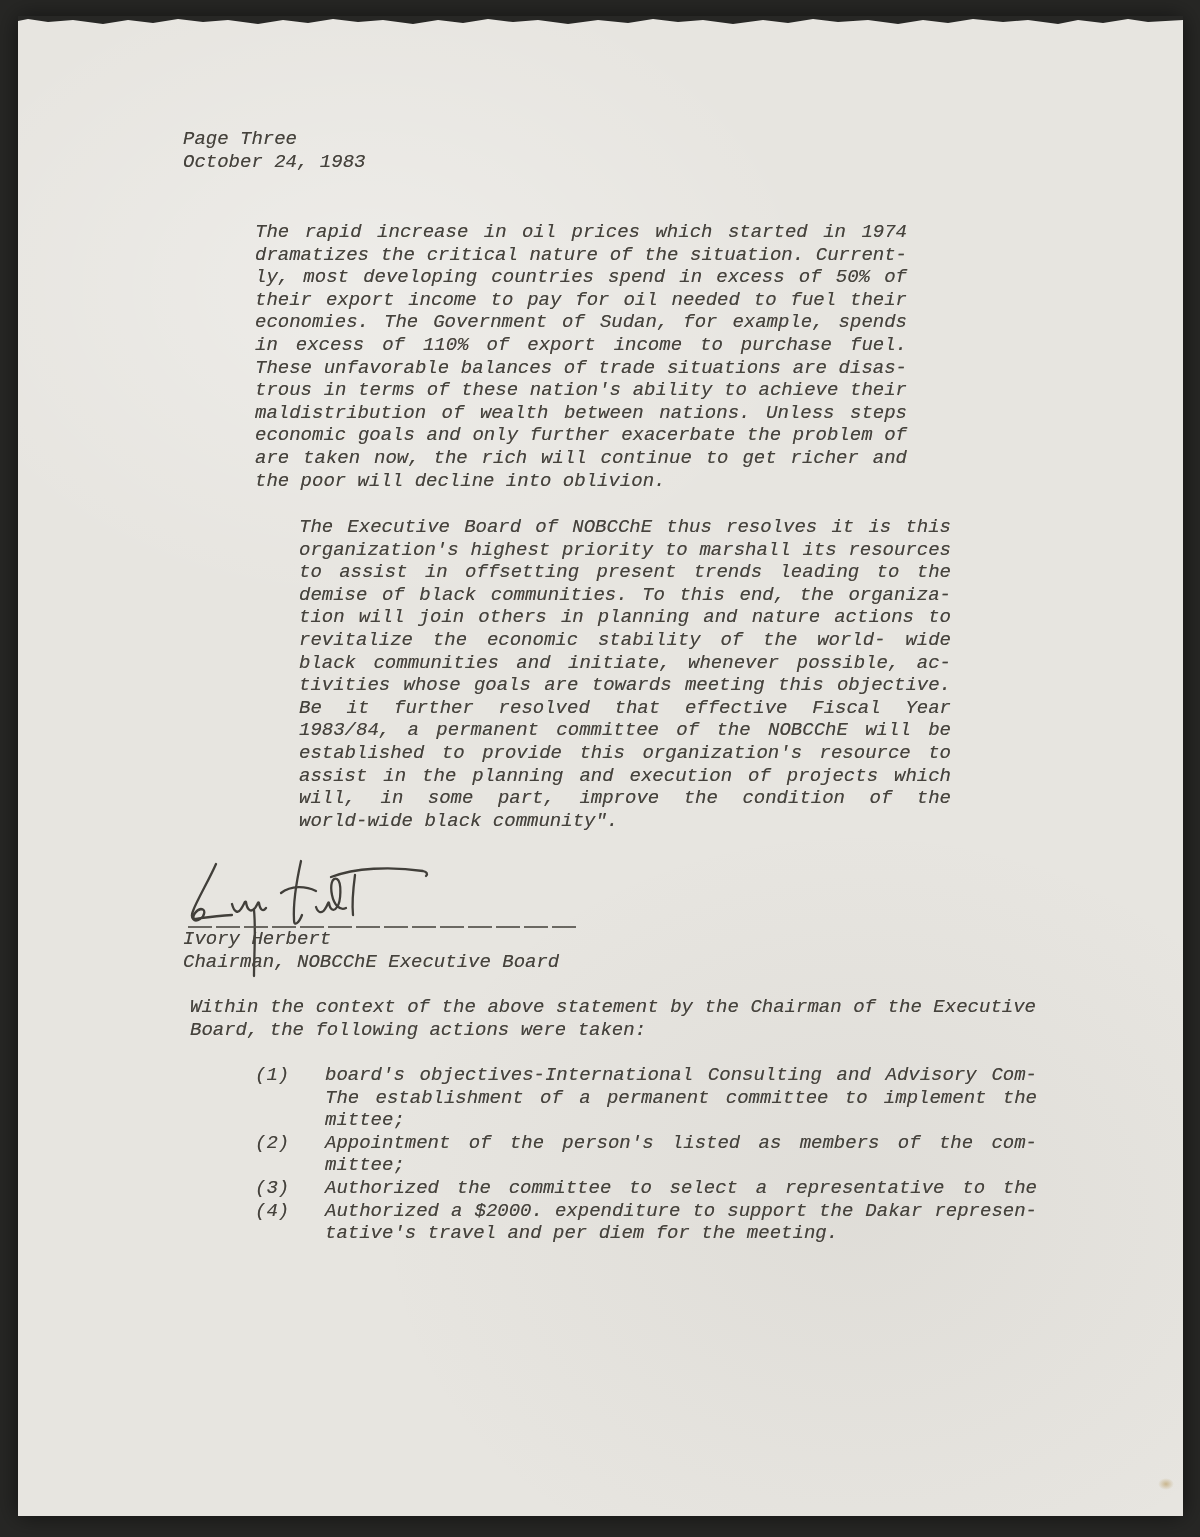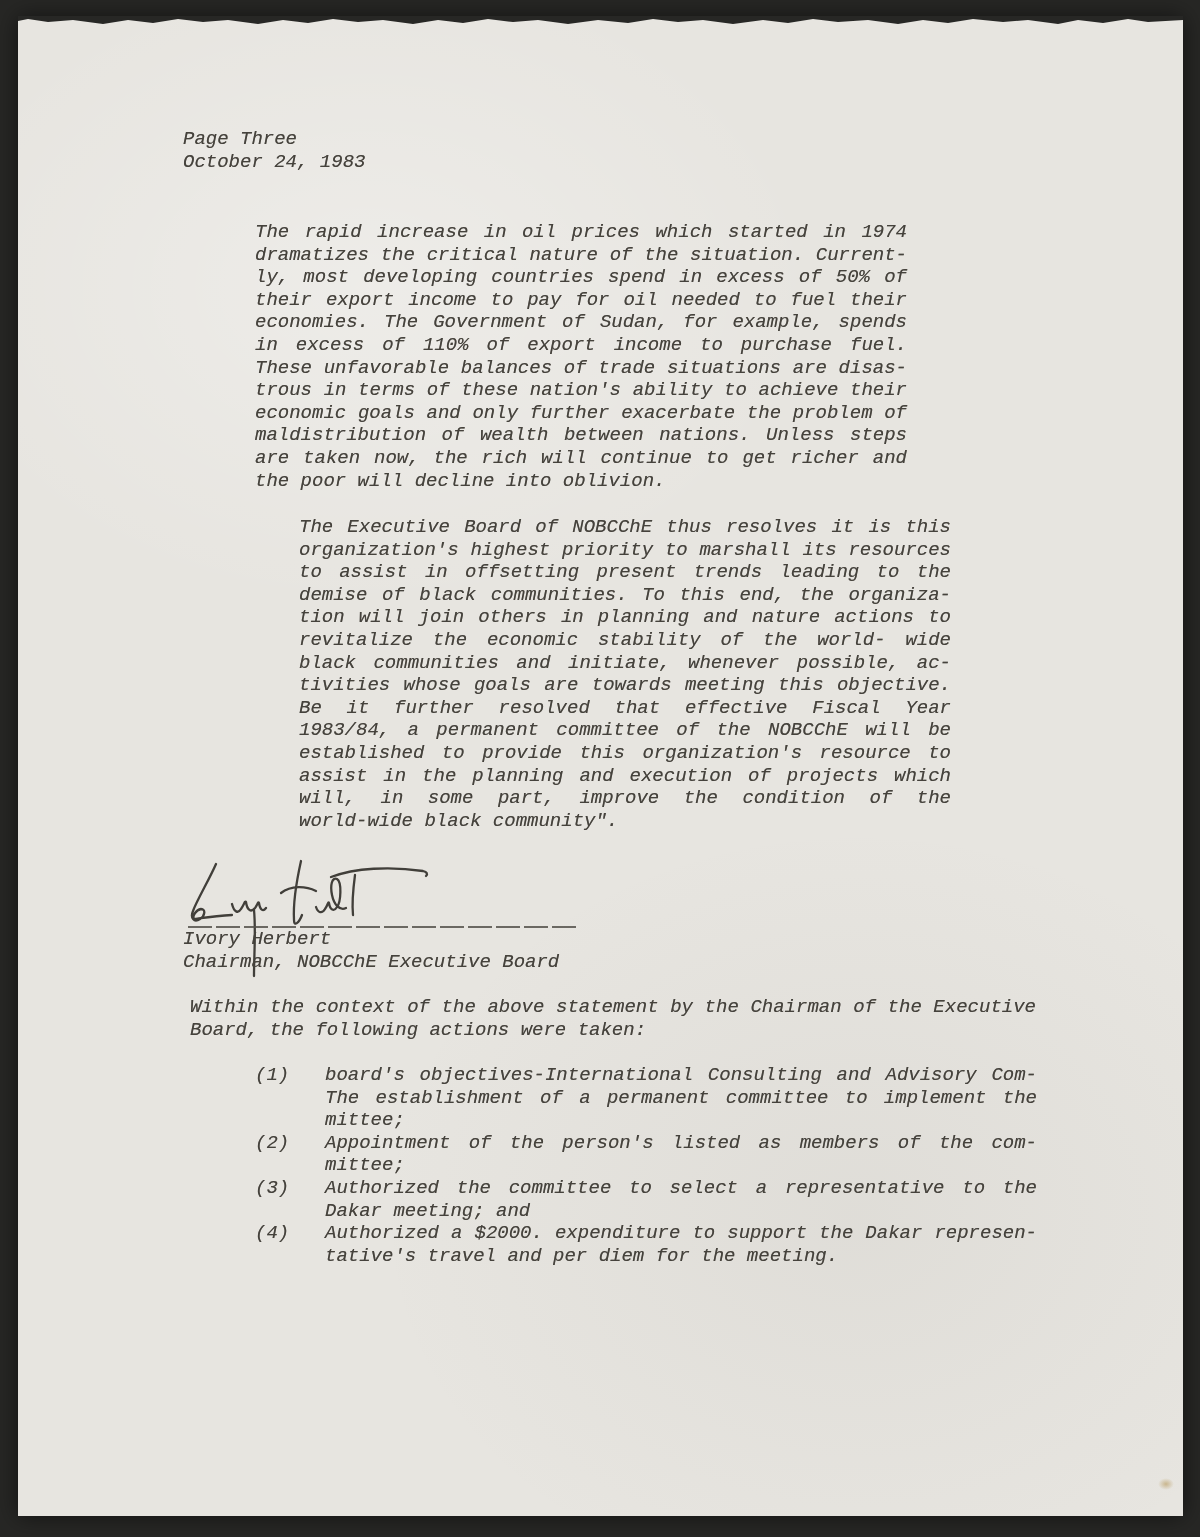--- a/index.html
+++ b/index.html
@@ -80,22 +80,22 @@
 
   <div class="tblock para-1">
       <div class="tline j">The rapid increase in oil prices which started in 1974</div>
       <div class="tline j">dramatizes the critical nature of the situation. Current-</div>
       <div class="tline j">ly, most developing countries spend in excess of 50% of</div>
       <div class="tline j">their export income to pay for oil needed to fuel their</div>
       <div class="tline j">economies.  The Government of Sudan, for example, spends</div>
       <div class="tline j">in excess of 110% of export income to purchase fuel.</div>
       <div class="tline j">These unfavorable balances of trade situations are disas-</div>
       <div class="tline j">trous in terms of these nation's ability to achieve their</div>
+      <div class="tline j">maldistribution of wealth between nations. Unless steps</div>
       <div class="tline j">economic goals and only further exacerbate the problem of</div>
-      <div class="tline j">maldistribution of wealth between nations. Unless steps</div>
       <div class="tline j">are taken now, the rich will continue to get richer and</div>
       <div class="tline">the poor will decline into oblivion.</div>
     </div>
 
   <div class="tblock para-2">
       <div class="tline j">The Executive Board of NOBCChE thus resolves it is this</div>
       <div class="tline j">organization's highest priority to marshall its resources</div>
       <div class="tline j">to assist in offsetting present trends leading to the</div>
       <div class="tline j">demise of black communities.  To this end, the organiza-</div>
       <div class="tline j">tion will join others in planning and nature actions to</div>
@@ -148,21 +148,20 @@
       <div class="action-num">(2)</div>
       <div class="action-lines">
           <div class="tline j">Appointment of the person's listed as members of the com-</div>
           <div class="tline">mittee;</div>
         </div>
     </div>
     <div class="action-row">
       <div class="action-num">(3)</div>
       <div class="action-lines">
           <div class="tline j">Authorized the committee to select a representative to the</div>
-          <div class="tline">Dakar meeting; and</div>
         </div>
     </div>
     <div class="action-row">
       <div class="action-num">(4)</div>
       <div class="action-lines">
           <div class="tline j">Authorized a $2000. expenditure to support the Dakar represen-</div>
           <div class="tline">tative's travel and per diem for the meeting.</div>
         </div>
     </div>
   </div>

